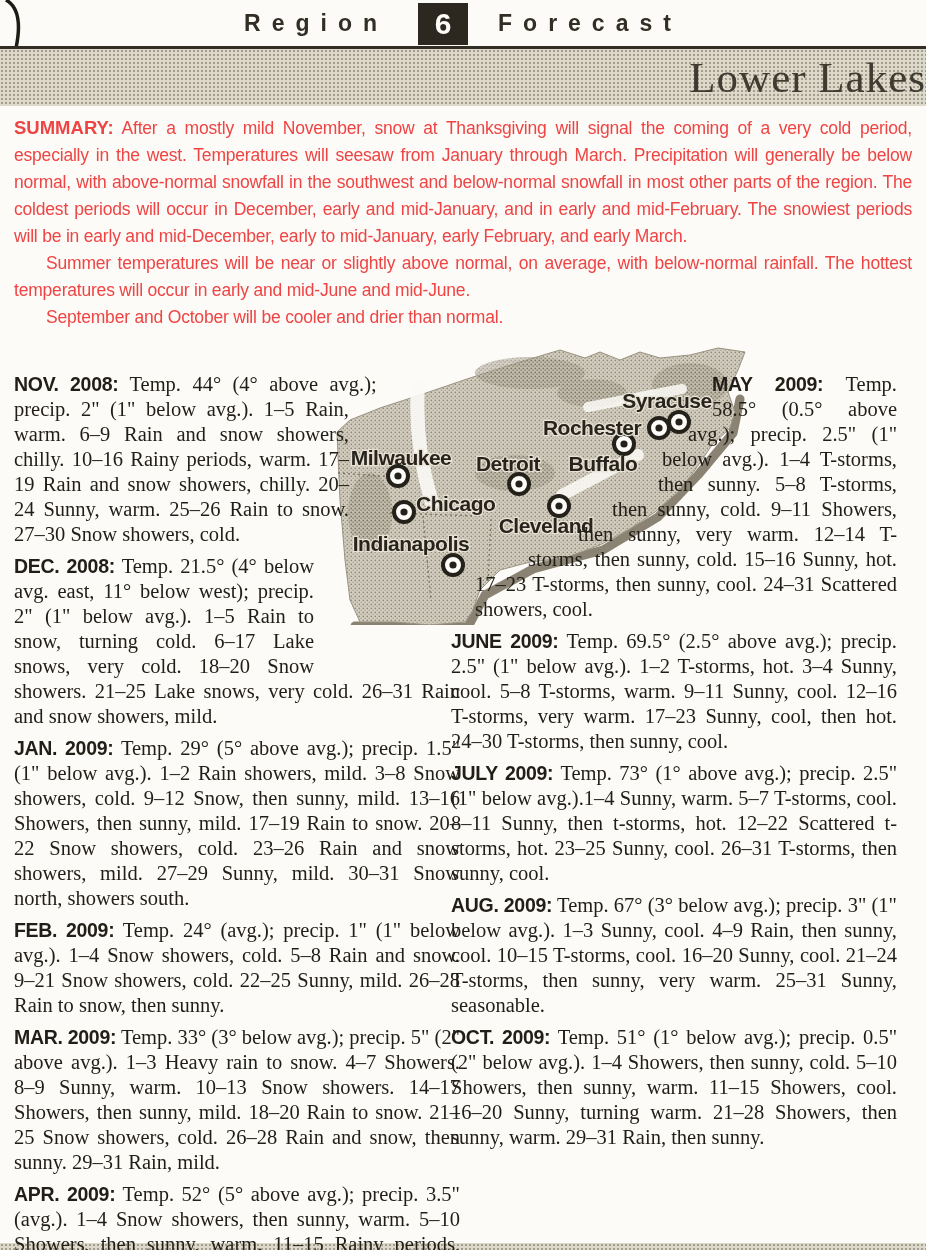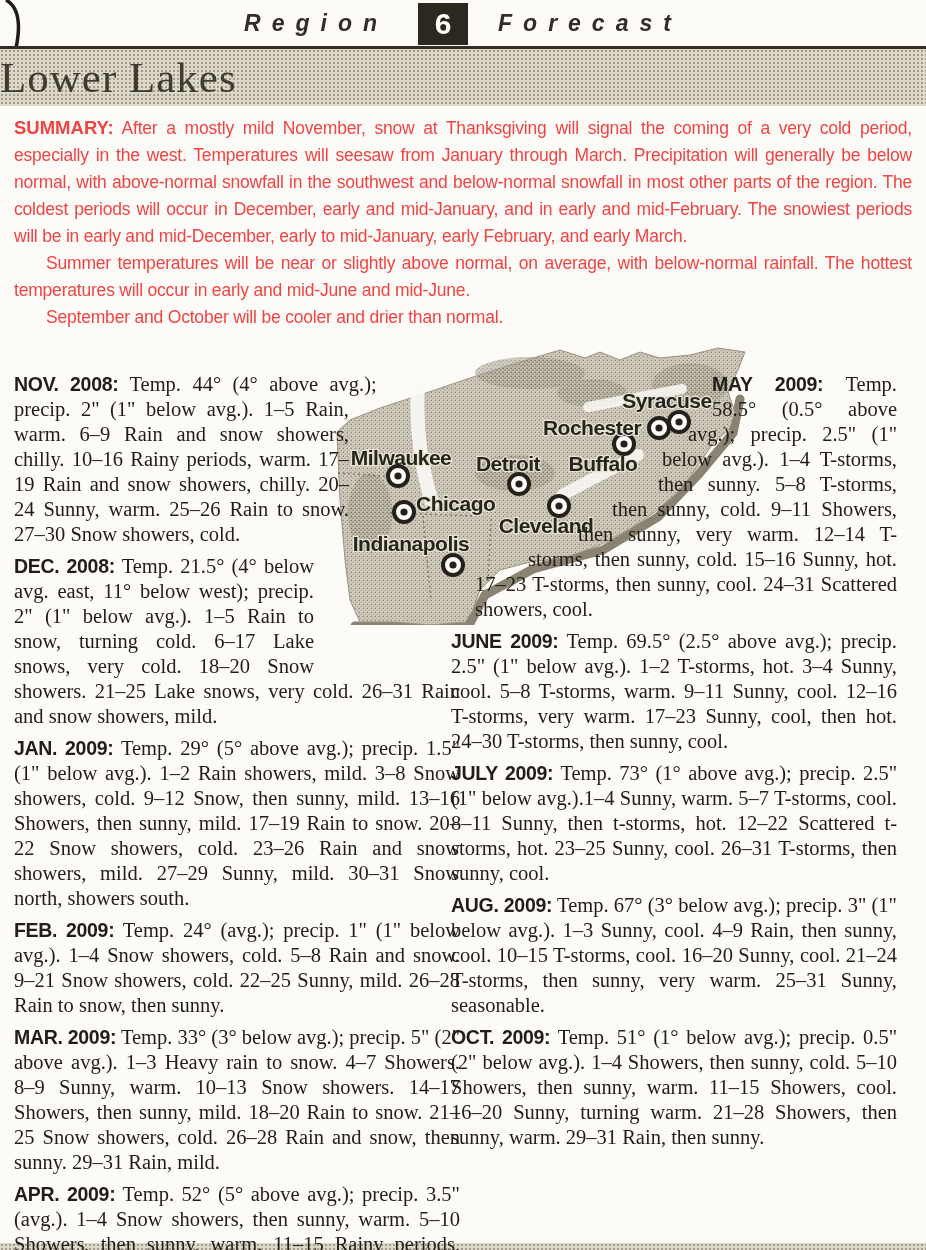--- a/index.html
+++ b/index.html
@@ -6,33 +6,33 @@
   .page{position:relative;width:926px;height:1250px;background:#fcfbf7;overflow:hidden;
         font-family:"Liberation Serif",serif;color:#211d17;}
 
   
   .curl{position:absolute;left:2px;top:0;}
 
   
   .header{position:absolute;top:0;left:0;width:100%;height:46px;
           display:flex;align-items:center;justify-content:center;gap:30px;}
   .hword{font-family:"Liberation Sans",sans-serif;font-weight:bold;font-size:23px;
-         letter-spacing:11px;color:#332e25;font-style:italic;}
+         letter-spacing:11px;color:#332e25;}
   .hbox{width:50px;height:42px;background:#2c2820;color:#fdfcf8;display:flex;
         align-items:center;justify-content:center;font-family:"Liberation Sans",sans-serif;
         font-weight:bold;font-size:30px;margin-top:2px;}
   .rule{position:absolute;top:46px;left:0;width:100%;height:3px;background:#332e25;}
 
   
   .stipple{background-color:#dcd8ca;
            background-image:radial-gradient(#a49d8c 0.8px, rgba(0,0,0,0) 1px);
            background-size:4px 4px;}
 
   .banner{position:absolute;top:49px;left:0;width:100%;height:57px;
-          display:flex;align-items:center;justify-content:flex-start;}
+          display:flex;align-items:center;justify-content:flex-end;}
   .banner-title{font-size:43px;color:#403b31;letter-spacing:1px;}
 
   
   .summary{position:absolute;top:114px;left:14px;width:898px;
            font-family:"Liberation Sans",sans-serif;font-size:17.5px;line-height:27px;
            color:#ef4444;text-align:justify;letter-spacing:-0.2px;}
   .summary p{margin:0;}
   .summary p.ind{text-indent:32px;}
   .sum-label{font-weight:bold;font-size:18.5px;letter-spacing:0;}
 

